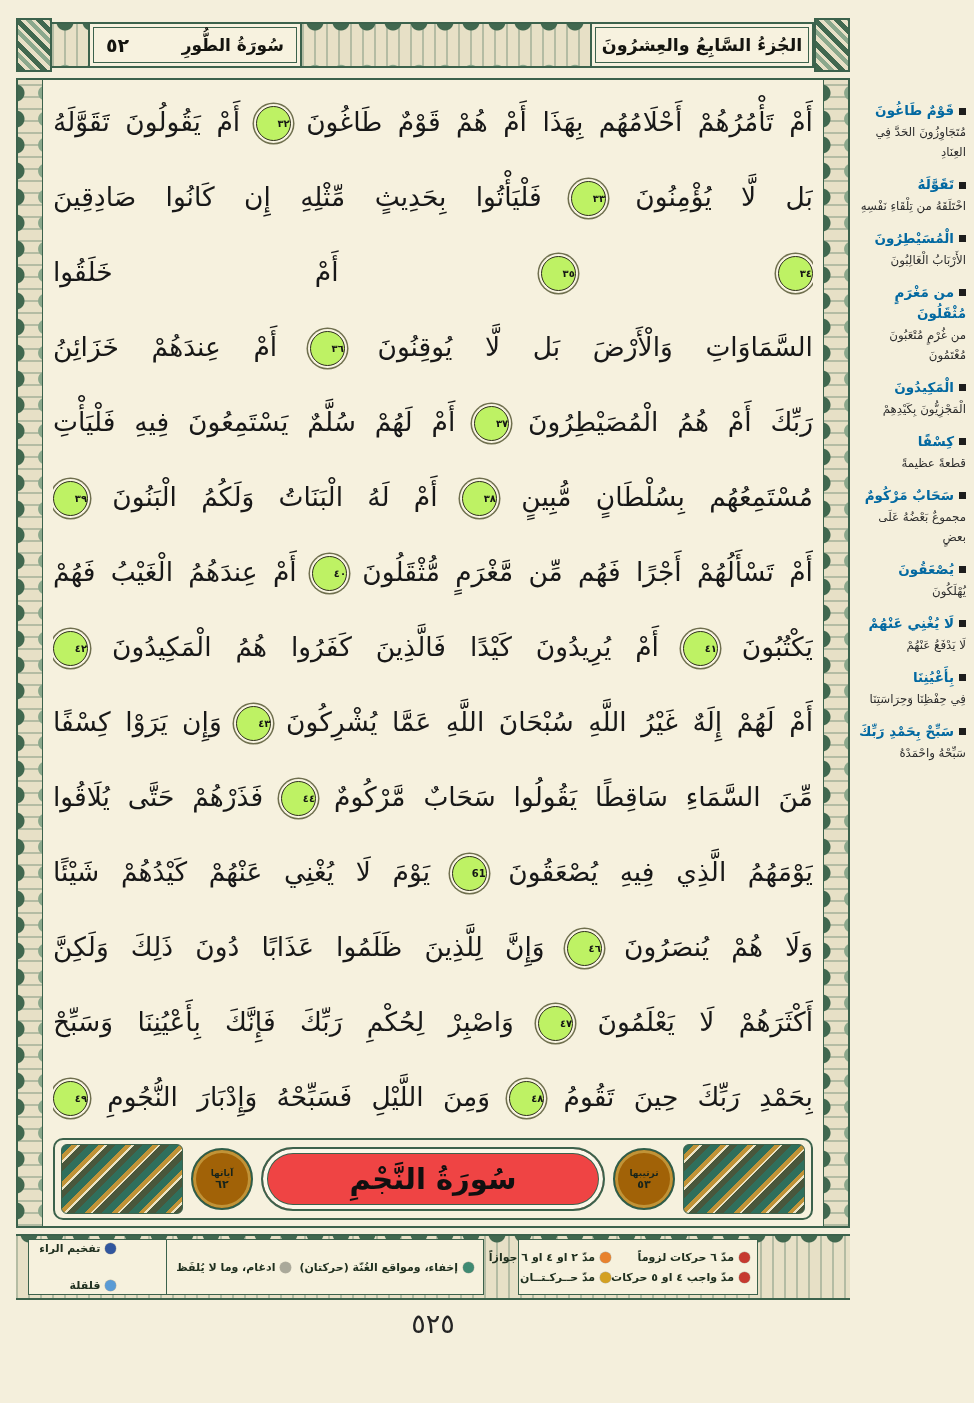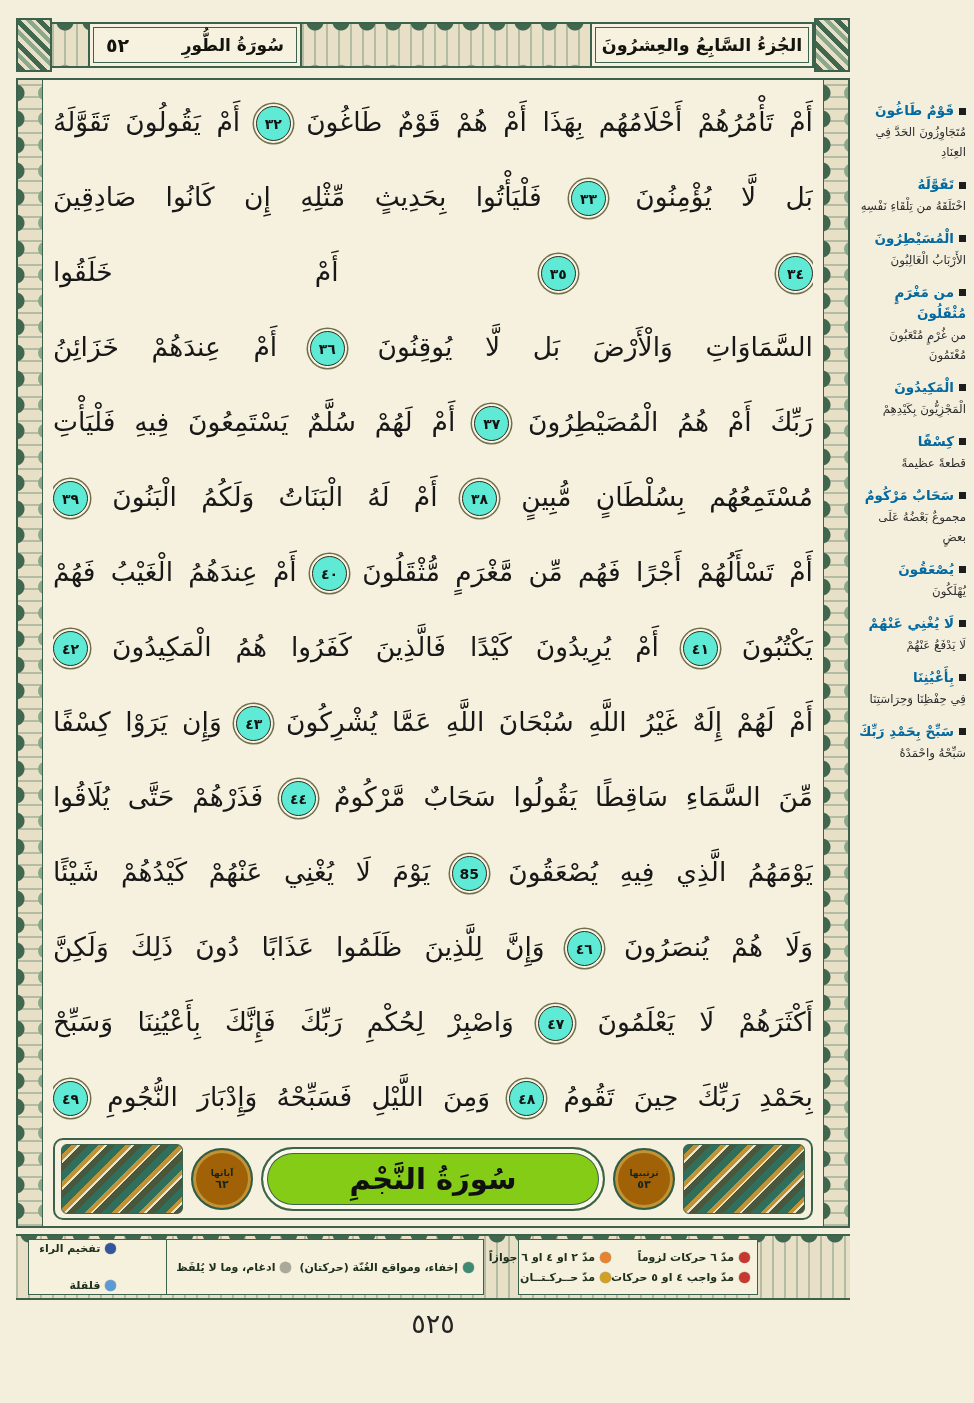--- a/index.html
+++ b/index.html
@@ -73,26 +73,26 @@
   .side-strip { width:24px; }
   .side-strip.right { border-left:1.5px solid #3c624c; }
   .side-strip.left  { border-right:1.5px solid #3c624c; }
   .frame-inner { flex:1; padding:4px 10px 6px; background:#f6f1de; }
 
   .quran-line {
     height:75px; line-height:75px; font-size:26.5px; color:#181818;
     text-align:justify; text-align-last:justify; overflow:hidden; white-space:normal;
   }
   .vmed {
-    display:inline-flex; align-items:center; justify-content:center;
+    display:inline-flex; align-items:center; 
     width:35px; height:35px; box-sizing:border-box;
     border:1.5px solid #2e2d1e; border-radius:50%;
-    background:#5eead4;
+    background:#bef264;
     box-shadow:0 0 0 2px #f9f4e2, 0 0 0 3.5px #6f6f4e;
-    font-size:14px; font-weight:bold; color:#141414;
+    font-size:10px; font-weight:bold; color:#141414;
     vertical-align:middle; line-height:normal;
   }
 
   
   .banner {
     height:82px; box-sizing:border-box; margin-top:4px;
     border:2px solid #3c624c; border-radius:10px; background:#f6f1de;
     display:flex; align-items:center; gap:8px; padding:5px 6px;
   }
   .banner-orn {
@@ -103,21 +103,21 @@
     width:58px; height:58px; flex:none; border-radius:50%;
     border:2px solid #2f5d49; background:#a16207;
     box-shadow: inset 0 0 0 3px #c19337;
     display:flex; flex-direction:column; align-items:center; justify-content:center;
     color:#17241c;
   }
   .banner-med .lbl { font-size:9px; font-weight:bold; }
   .banner-med .val { font-size:11px; font-weight:bold; }
   .cartouche {
     flex:1; height:64px; box-sizing:border-box;
-    border:2px solid #3c624c; border-radius:32px; background:#84cc16;
+    border:2px solid #3c624c; border-radius:32px; background:#ef4444;
     box-shadow: inset 0 0 0 4px #fbf7e9, inset 0 0 0 5px #3c624c;
     display:flex; align-items:center; justify-content:center;
   }
   .cartouche .title { font-size:29px; font-weight:bold; color:#101010; }
 
   
   .legend-row {
     height:62px; margin-top:6px; display:flex; align-items:center;
   }
   .lsp-a { flex:0 0 92px; align-self:stretch; }
@@ -237,21 +237,21 @@
               </span> <span>أَمْ يُرِيدُونَ كَيْدًا فَالَّذِينَ كَفَرُوا هُمُ الْمَكِيدُونَ</span> <span class="vmed">
                 <span>٤٢</span>
               </span> </div>
             <div class="quran-line"><span>أَمْ لَهُمْ إِلَهٌ غَيْرُ اللَّهِ سُبْحَانَ اللَّهِ عَمَّا يُشْرِكُونَ</span> <span class="vmed">
                 <span>٤٣</span>
               </span> <span>وَإِن يَرَوْا كِسْفًا</span> </div>
             <div class="quran-line"><span>مِّنَ السَّمَاءِ سَاقِطًا يَقُولُوا سَحَابٌ مَّرْكُومٌ</span> <span class="vmed">
                 <span>٤٤</span>
               </span> <span>فَذَرْهُمْ حَتَّى يُلَاقُوا</span> </div>
             <div class="quran-line"><span>يَوْمَهُمُ الَّذِي فِيهِ يُصْعَقُونَ</span> <span class="vmed">
-                <span>85</span>
+                <span>61</span>
               </span> <span>يَوْمَ لَا يُغْنِي عَنْهُمْ كَيْدُهُمْ شَيْئًا</span> </div>
             <div class="quran-line"><span>وَلَا هُمْ يُنصَرُونَ</span> <span class="vmed">
                 <span>٤٦</span>
               </span> <span>وَإِنَّ لِلَّذِينَ ظَلَمُوا عَذَابًا دُونَ ذَلِكَ وَلَكِنَّ</span> </div>
             <div class="quran-line"><span>أَكْثَرَهُمْ لَا يَعْلَمُونَ</span> <span class="vmed">
                 <span>٤٧</span>
               </span> <span>وَاصْبِرْ لِحُكْمِ رَبِّكَ فَإِنَّكَ بِأَعْيُنِنَا وَسَبِّحْ</span> </div>
             <div class="quran-line"><span>بِحَمْدِ رَبِّكَ حِينَ تَقُومُ</span> <span class="vmed">
                 <span>٤٨</span>
               </span> <span>وَمِنَ اللَّيْلِ فَسَبِّحْهُ وَإِدْبَارَ النُّجُومِ</span> <span class="vmed">

